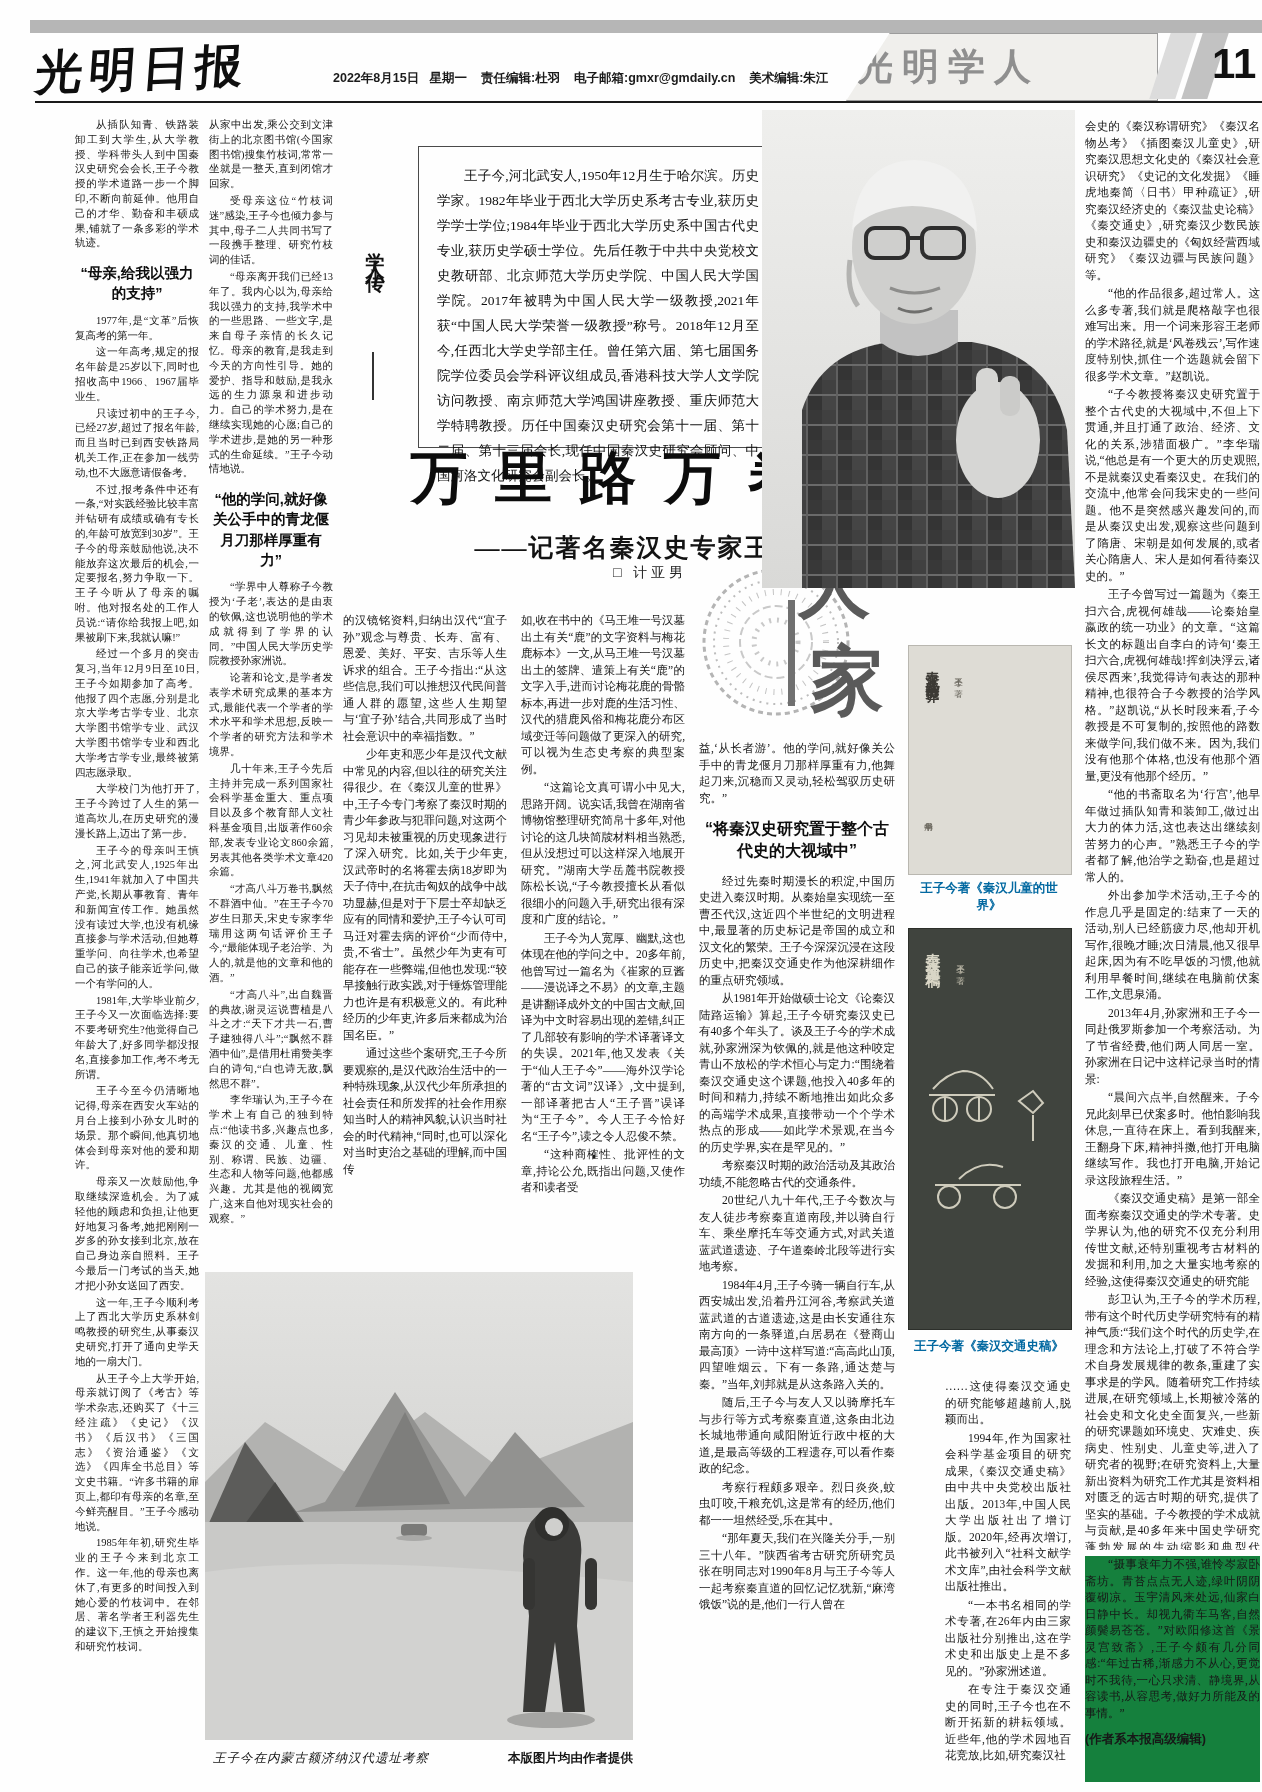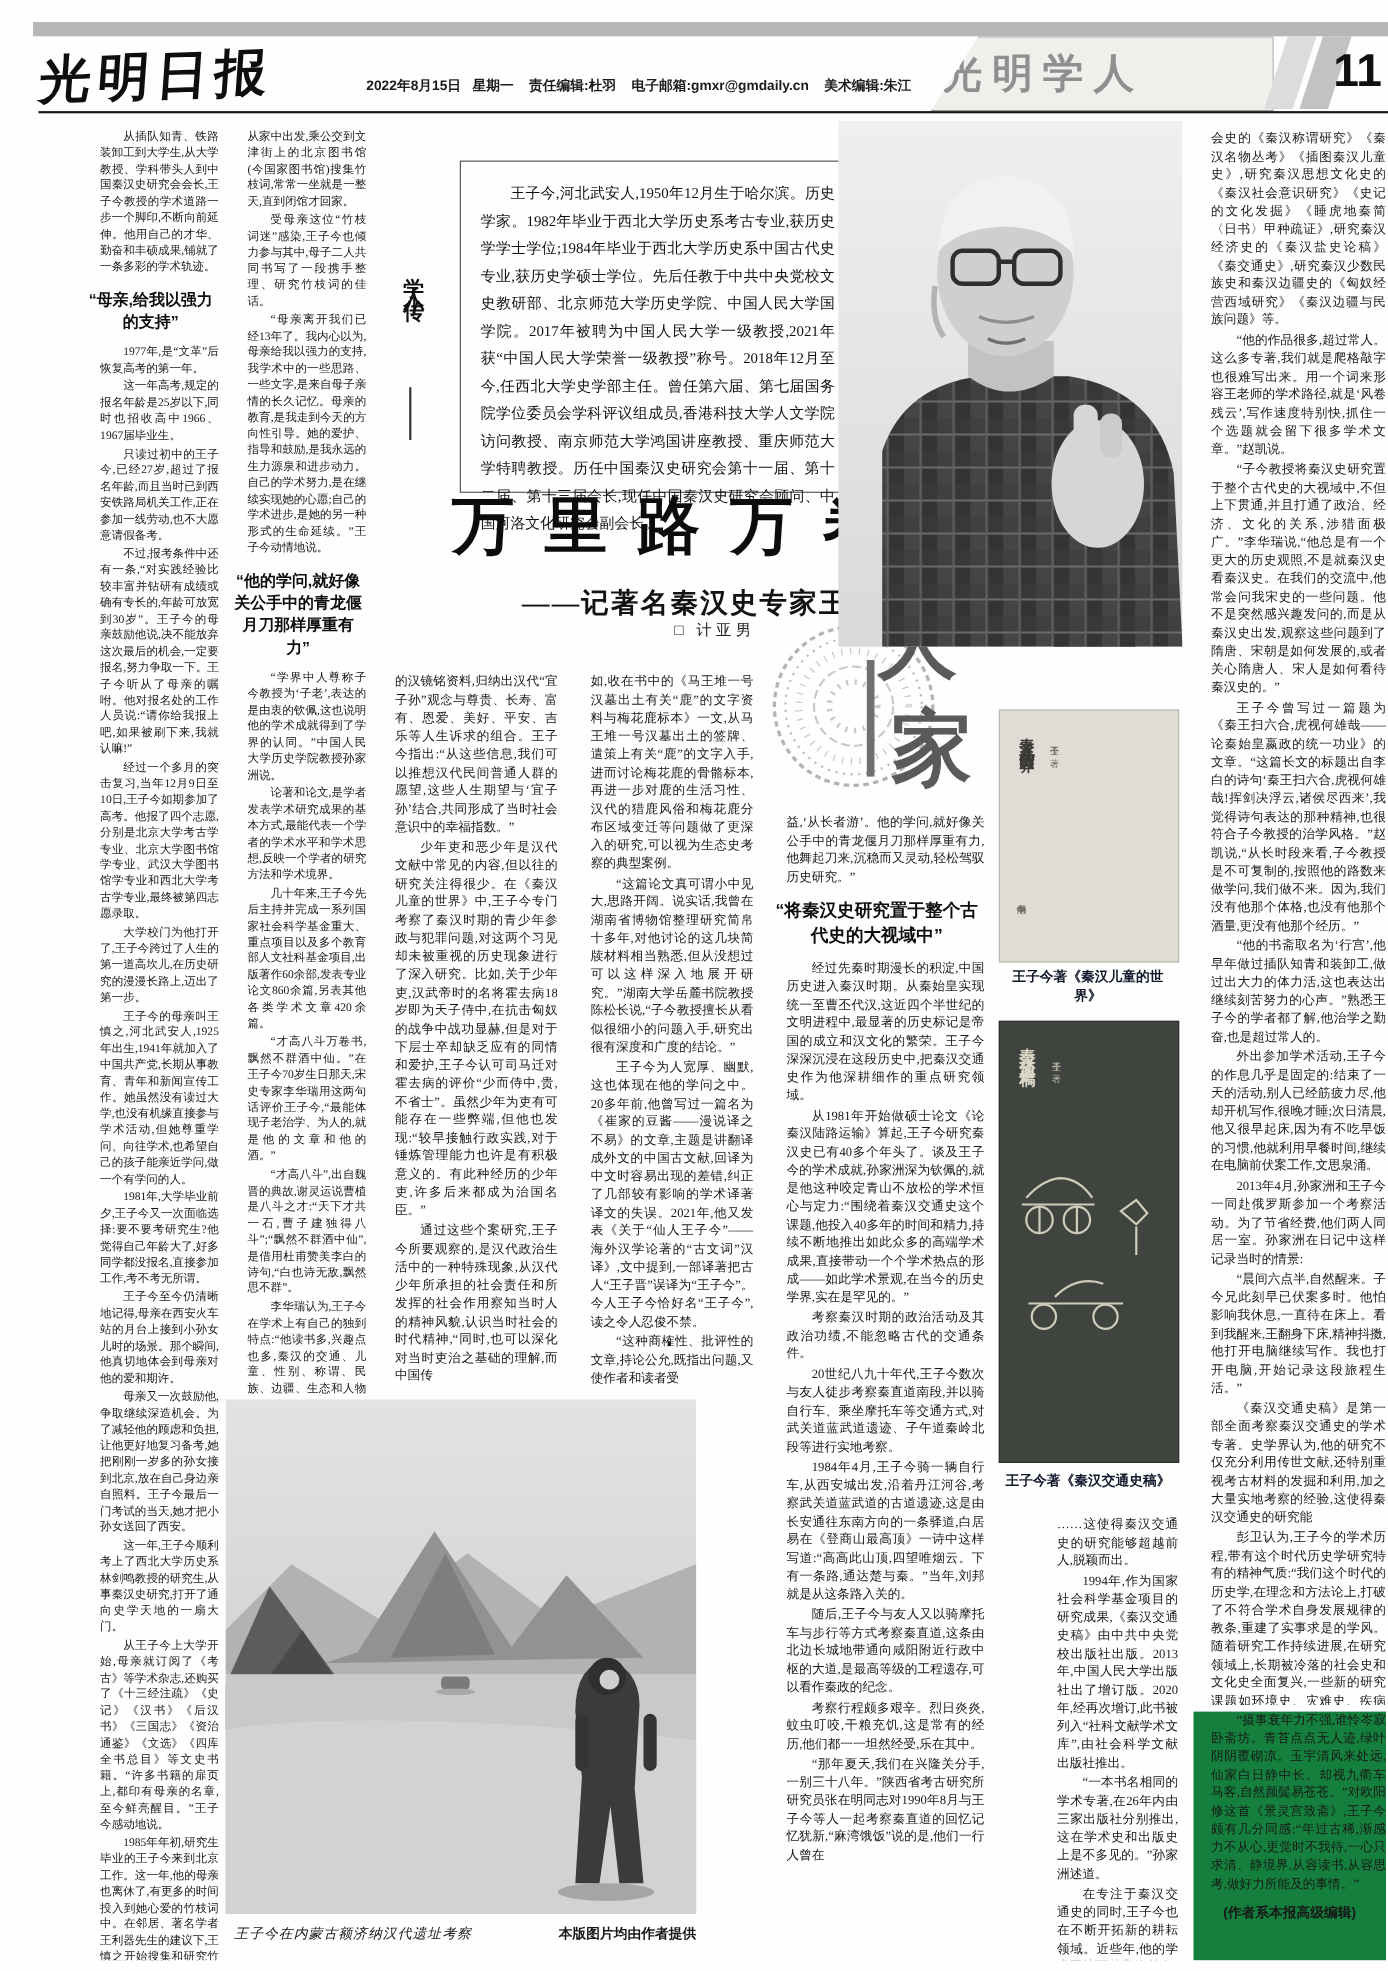--- a/index.html
+++ b/index.html
@@ -30,53 +30,53 @@
                text-indent:2em;text-align:justify;color:#101010;}
   
   #portrait{position:absolute;left:762px;top:110px;width:313px;height:478px;z-index:4;}
   
   #headlineBlock{position:absolute;left:340px;top:440px;width:620px;text-align:center;z-index:2;}
   #mainTitle{font-size:57px;font-weight:900;letter-spacing:.48em;text-indent:.48em;margin:0;color:#0c0c0c;}
   #subTitle{font-size:25px;font-weight:600;letter-spacing:2px;margin-top:14px;color:#131313;}
   #byline{font-size:14px;letter-spacing:4px;color:#222;}
   
   .col{position:absolute;overflow:hidden;text-align:justify;color:#171717;}
-  .col p{margin:0 0 2px 16px;text-indent:2em;}
+  .col p{margin:0 0 2px 0;text-indent:2em;}
   .col p.noind{text-indent:0;}
   .col h3{font-family:"Liberation Sans","DejaVu Sans",sans-serif;text-align:center;
           font-weight:900;color:#0d0d0d;margin:12px 2px 10px 2px;line-height:1.4;}
   .narrow{font-size:10.5px;line-height:14.8px;}
   .narrow h3{font-size:14.5px;}
   .mid{font-size:11.5px;line-height:16.5px;}
   .mid h3{font-size:16px;}
   #col1{left:75px;top:118px;width:124px;height:1664px;}
   #col2{left:209px;top:118px;width:124px;height:1150px;}
   #m1{left:343px;top:612px;width:164px;height:656px;}
   #m2{left:521px;top:612px;width:164px;height:656px;}
   #m3{left:699px;top:740px;width:196px;height:1042px;}
   #col7{left:945px;top:1378px;width:126px;height:404px;}
   #col8{left:1085px;top:118px;width:175px;height:1432px;}
   #col8end{left:1085px;top:1556px;width:175px;height:226px;background:#15803d;}
   #authorNote{font-family:"Liberation Sans",sans-serif;font-weight:bold;font-size:12.5px;
-              text-align:center;margin-top:10px;}
+              text-align:left;margin-top:10px;}
   
   #stamp{position:absolute;left:694px;top:552px;width:206px;height:180px;z-index:2;}
   #stamp .big{position:absolute;font-weight:900;color:#5a5a5a;font-size:74px;line-height:1;}
   #dajia1{left:102px;top:-4px;}
   #dajia2{left:116px;top:92px;}
   #stampBar{position:absolute;left:94px;top:48px;width:7px;height:106px;background:#707070;}
   
   #book1{position:absolute;left:908px;top:645px;width:162px;height:228px;background:#dedcd5;
          border:1px solid #b9b7b0;}
   .spine{position:absolute;writing-mode:vertical-rl;text-orientation:upright;}
   #book1 .t{left:14px;top:14px;font-size:14px;letter-spacing:3px;color:#3c3a35;font-weight:bold;}
   #book1 .a{left:44px;top:26px;font-size:8.5px;color:#6b685f;}
   #book1 .pub{left:14px;top:170px;font-size:8.5px;color:#6b685f;}
   .bookCap{position:absolute;width:162px;left:908px;text-align:center;font-weight:bold;
-           font-size:12.5px;color:#0f172a;}
+           font-size:12.5px;color:#0369a1;}
   #cap1{top:880px;}
   #book2{position:absolute;left:908px;top:928px;width:162px;height:400px;background:#40443e;
          border:1px solid #2c2f2a;}
   #book2 .t{left:14px;top:12px;font-size:15px;letter-spacing:4px;color:#d9d6c6;font-weight:bold;}
   #book2 .a{left:46px;top:30px;font-size:8.5px;color:#b9b6a6;}
   #cap2{top:1338px;}
   
   #fieldPhoto{position:absolute;left:205px;top:1272px;width:428px;height:468px;}
   #photoCaption{position:absolute;left:213px;top:1750px;font-size:12.5px;font-style:oblique;
                 color:#141414;letter-spacing:1px;}

